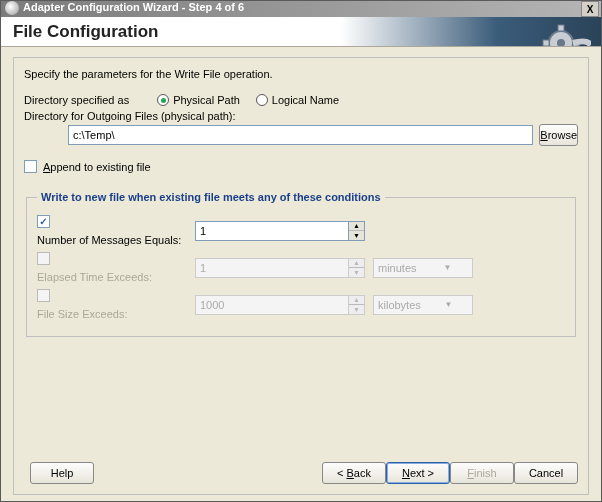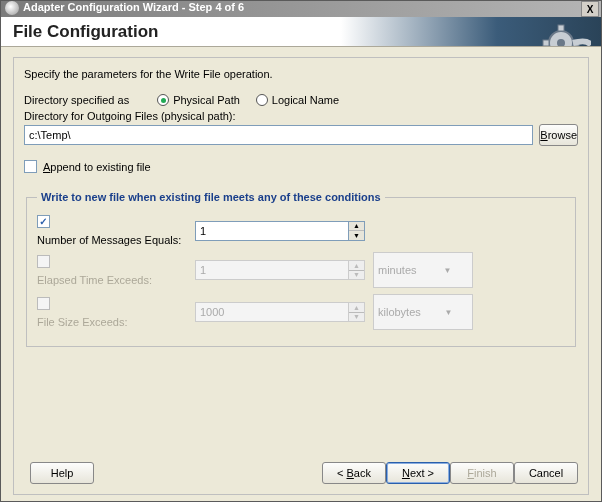--- a/index.html
+++ b/index.html
@@ -89,21 +89,21 @@
   }
   .radio-circle .dot { width: 5px; height: 5px; background: #2a5; border-radius: 50%; }
   .text-input {
     width: 100%;
     height: 20px;
     border: 1px solid #7f9db9;
     background: #fff;
     padding: 2px 4px;
     font: inherit;
   }
-  .dir-row { display: flex; align-items: center; gap: 6px; margin-top: 2px; }
+  .dir-row { display: flex; align-items: center; gap: 6px; margin-top: 2px; margin-left: 44px; }
   .dir-row .text-input { flex: 1; }
   .btn {
     border: 1px solid #888;
     background: linear-gradient(#fdfdfc, #e7e5da);
     height: 22px;
     padding: 0 0;
     font: inherit;
     cursor: pointer;
     border-radius: 3px;
   }
@@ -156,21 +156,21 @@
     flex: 1; display: flex; align-items: center; justify-content: center;
     font-size: 7px; background: #e7e5da; cursor: pointer;
     border-bottom: 1px solid #bbb;
   }
   .spinner .arrow:last-child { border-bottom: none; }
   .spinner.disabled { border-color: #ccc; background: #f4f4f4; }
   .spinner.disabled input { color: #aaa; }
   .spinner.disabled .arrows { border-color: #ccc; }
   .spinner.disabled .arrow { background: #eee; color: #bbb; cursor: default; }
   .combo {
-    display: flex; align-items: center; height: 36px; width: 100px;
+    display: flex; align-items: center; height: 20px; width: 100px;
     border: 1px solid #ccc; background: #f4f4f4; color: #aaa;
   }
   .combo span { flex: 1; padding: 0 4px; }
   .combo .dd { width: 16px; text-align: center; font-size: 8px; }
   .disabled-text { color: #aca899; }
   .button-bar {
     position: absolute;
     left: 16px; right: 10px; bottom: 10px;
     display: flex; align-items: center;
   }

